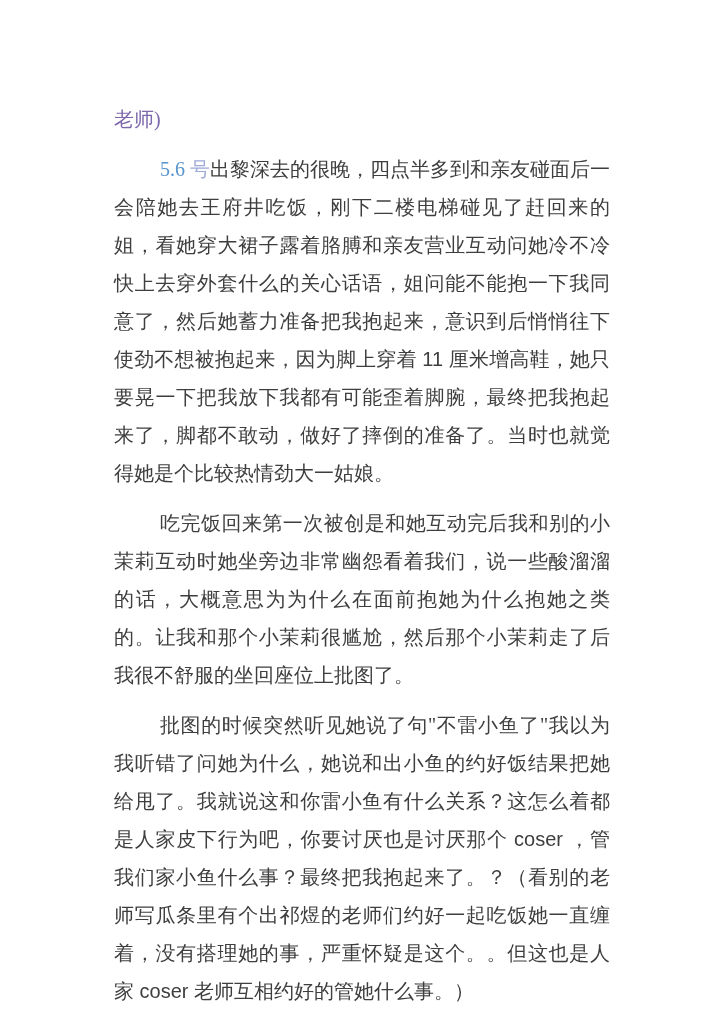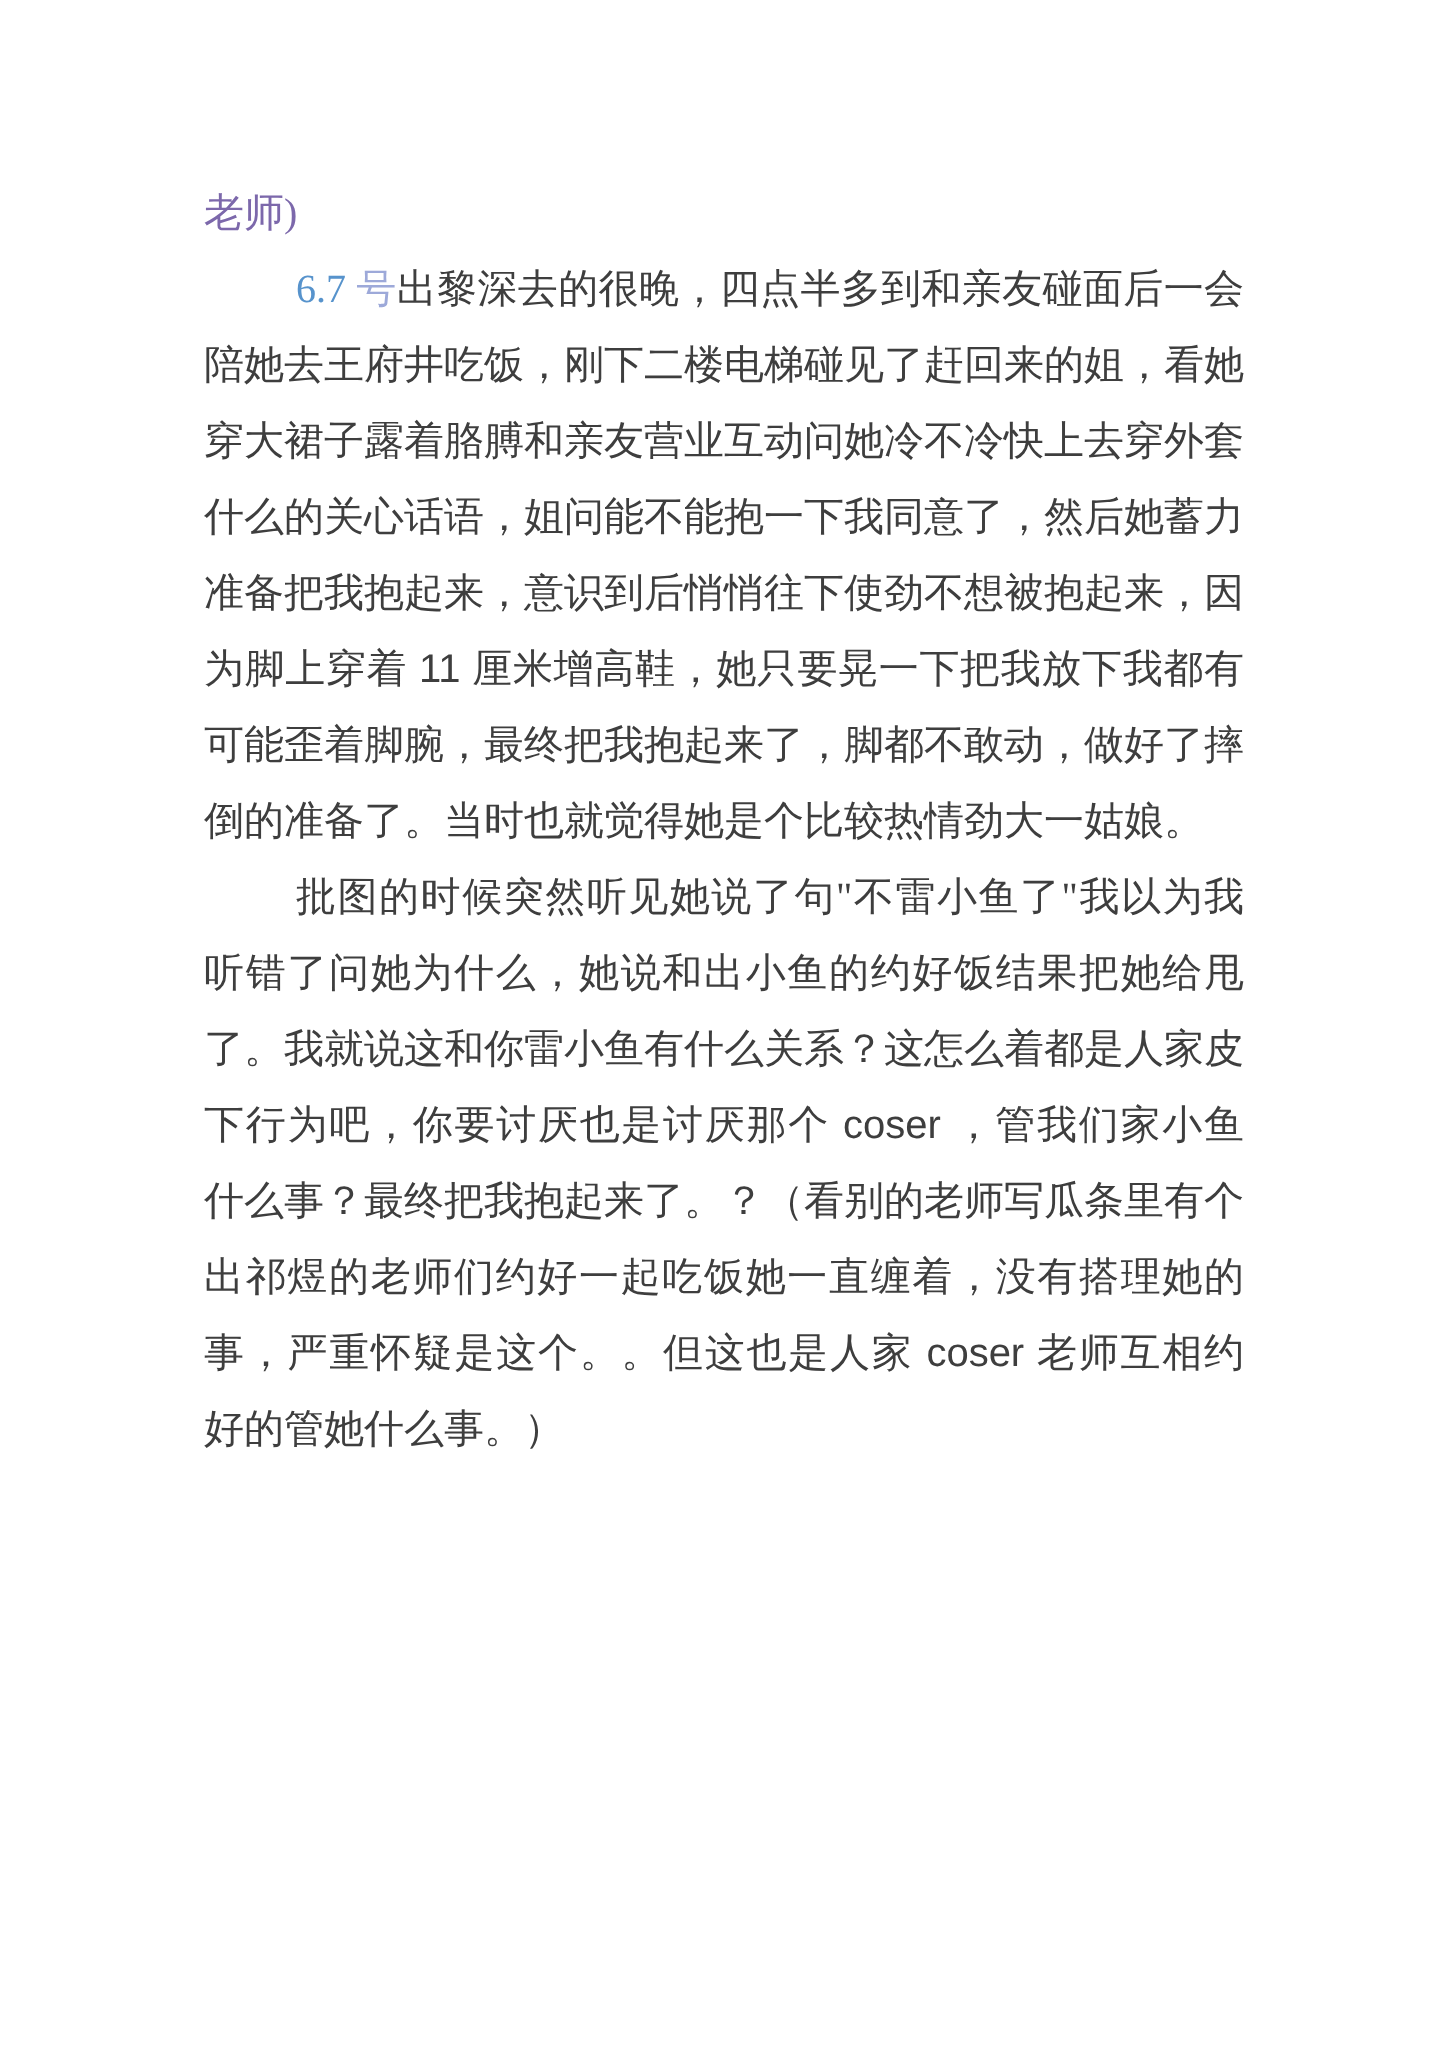--- a/index.html
+++ b/index.html
@@ -18,21 +18,21 @@
     left: 102px;
     top: 88px;
     width: 520px;
     font-family: "Liberation Serif", "DejaVu Serif", serif;
     font-size: 20px;
     line-height: 38px;
     color: var(--body-text, #3e3e3e);
     text-align: justify;
   }
   .doc p {
-    margin: 0;
+    margin: 12px;
     padding: 0;
     text-indent: 46px;
   }
   .doc p.no-indent {
     text-indent: 0;
   }
   .teacher {
     color: var(--teacher-label, #7c68ab);
   }
   .link-blue {
@@ -44,17 +44,18 @@
   .latin {
     font-family: "Liberation Sans", "DejaVu Sans", sans-serif;
   }
 </style>
 </head>
 <body>
 
 <div class="doc">
   <p class="no-indent"><span class="teacher">老师)</span></p>
 
-  <p><span><span class="link-blue">6.7</span><span class="link-soft"> 号</span></span><span>出黎深去的很晚，四点半多到和亲友碰面后一会陪她去王府井吃饭，刚下二楼电梯碰见了赶回来的姐，看她穿大裙子露着胳膊和亲友营业互动问她冷不冷快上去穿外套什么的关心话语，姐问能不能抱一下我同意了，然后她蓄力准备把我抱起来，意识到后悄悄往下使劲不想被抱起来，因为脚上穿着</span><span class="latin"> 11 </span><span>厘米增高鞋，她只要晃一下把我放下我都有可能歪着脚腕，最终把我抱起来了，脚都不敢动，做好了摔倒的准备了。当时也就觉得她是个比较热情劲大一姑娘。</span></p>
+  <p><span><span class="link-blue">5.6</span><span class="link-soft"> 号</span></span><span>出黎深去的很晚，四点半多到和亲友碰面后一会陪她去王府井吃饭，刚下二楼电梯碰见了赶回来的姐，看她穿大裙子露着胳膊和亲友营业互动问她冷不冷快上去穿外套什么的关心话语，姐问能不能抱一下我同意了，然后她蓄力准备把我抱起来，意识到后悄悄往下使劲不想被抱起来，因为脚上穿着</span><span class="latin"> 11 </span><span>厘米增高鞋，她只要晃一下把我放下我都有可能歪着脚腕，最终把我抱起来了，脚都不敢动，做好了摔倒的准备了。当时也就觉得她是个比较热情劲大一姑娘。</span></p>
 
+  <p><span>吃完饭回来第一次被创是和她互动完后我和别的小茉莉互动时她坐旁边非常幽怨看着我们，说一些酸溜溜的话，大概意思为为什么在面前抱她为什么抱她之类的。让我和那个小茉莉很尴尬，然后那个小茉莉走了后我很不舒服的坐回座位上批图了。</span></p>
 
   <p><span>批图的时候突然听见她说了句"不雷小鱼了"我以为我听错了问她为什么，她说和出小鱼的约好饭结果把她给甩了。我就说这和你雷小鱼有什么关系？这怎么着都是人家皮下行为吧，你要讨厌也是讨厌那个</span><span class="latin"> coser </span><span>，管我们家小鱼什么事？最终把我抱起来了。？（看别的老师写瓜条里有个出祁煜的老师们约好一起吃饭她一直缠着，没有搭理她的事，严重怀疑是这个。。但这也是人家</span><span class="latin"> coser </span><span>老师互相约好的管她什么事。）</span></p>
 </div>
 
 </body></html>

